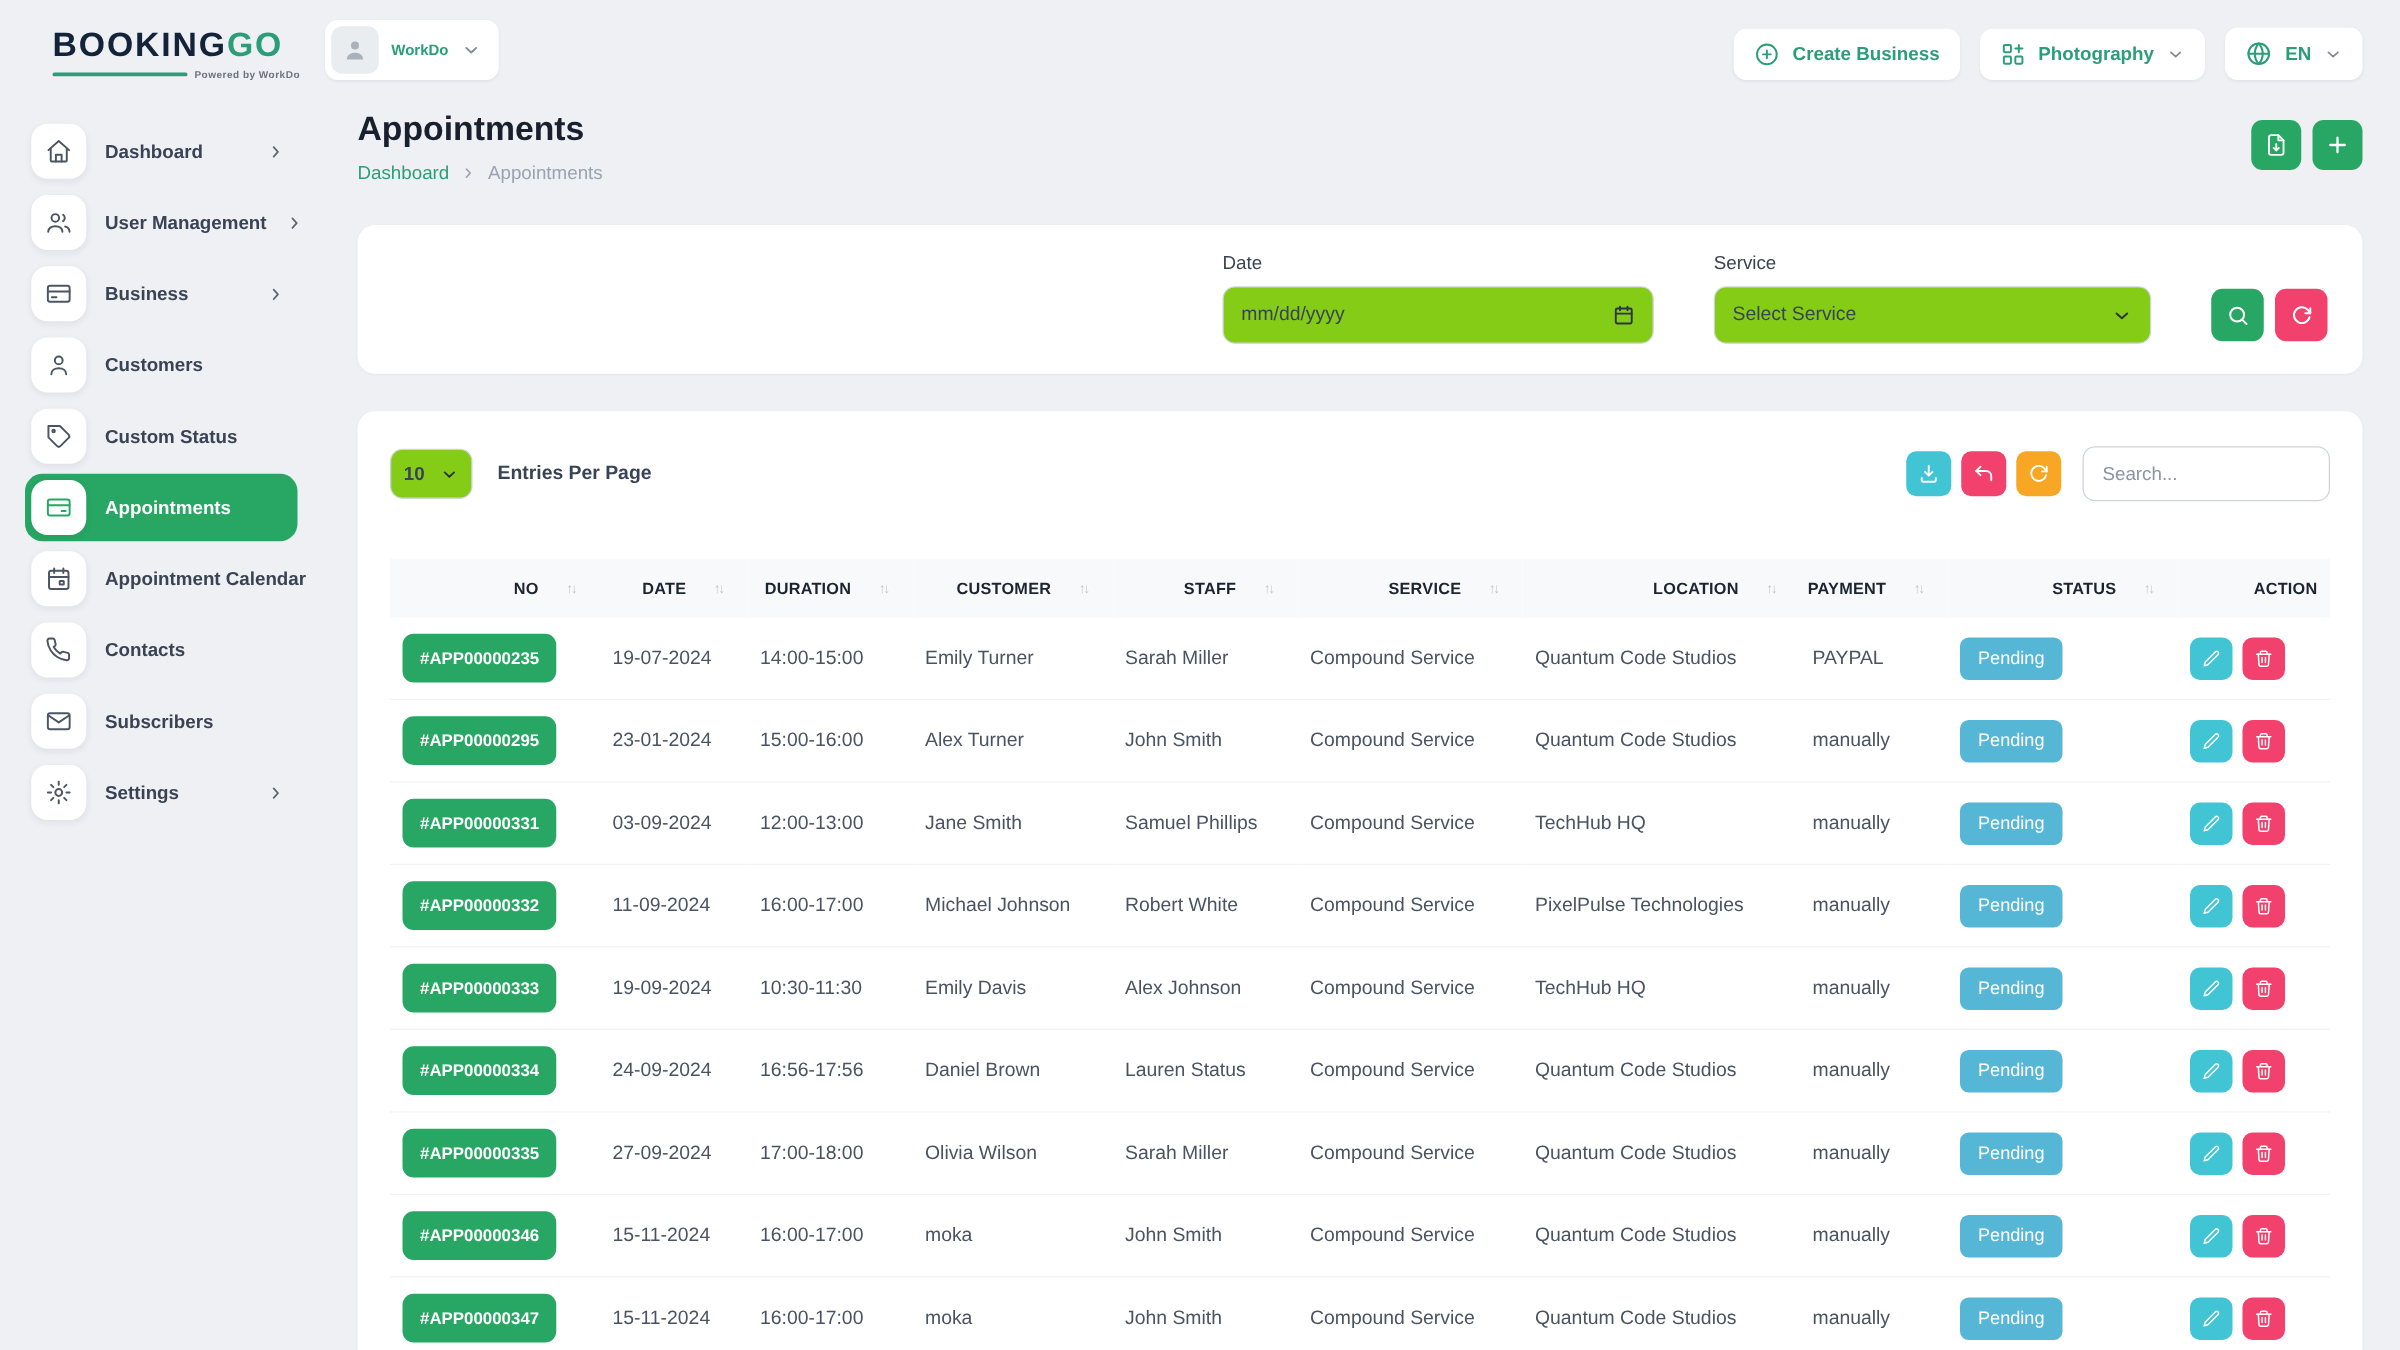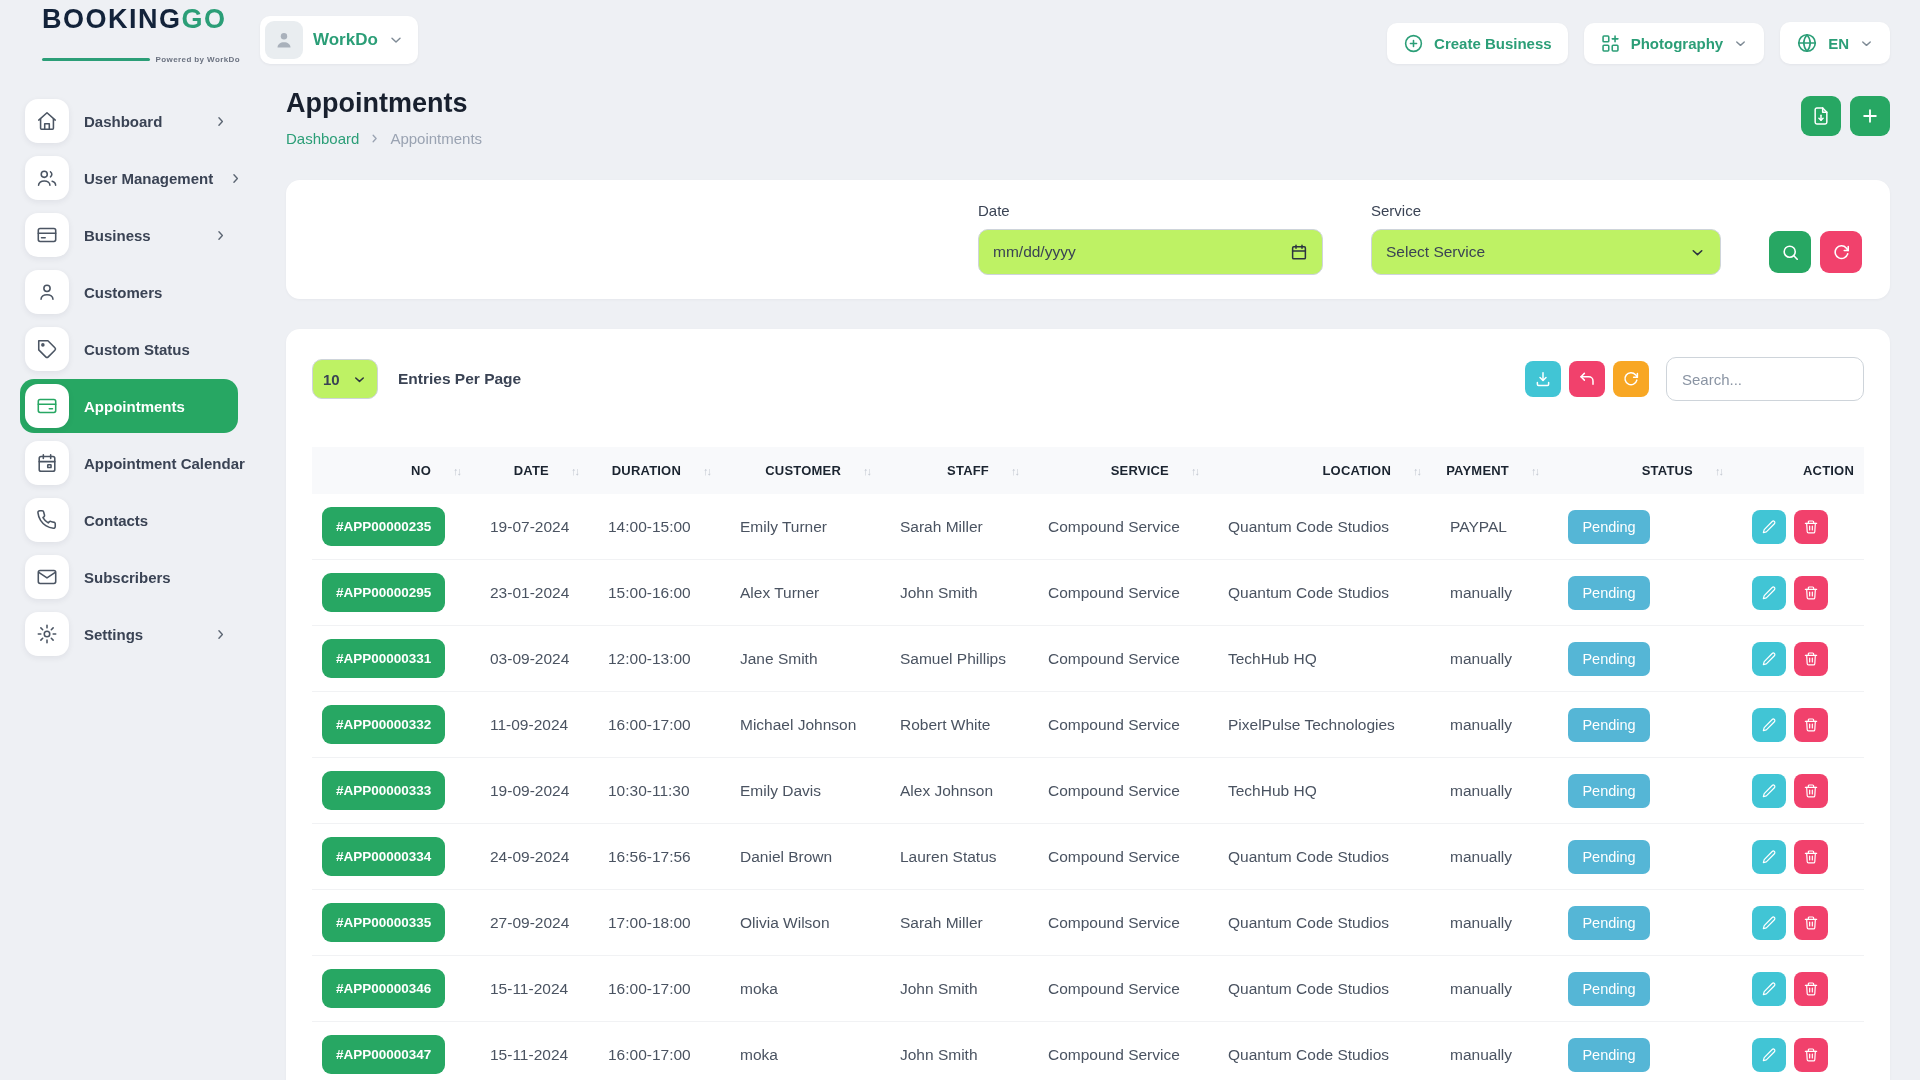--- a/index.html
+++ b/index.html
@@ -23,32 +23,32 @@
     font-family:"Liberation Sans",sans-serif;
   }
   svg{display:block}
   button{font-family:inherit}
 
   
   .topbar{display:flex;align-items:flex-end;height:64px;padding:8px 30px 0 42px;gap:16px}
   .logo{width:198px;display:flex;flex-direction:column;cursor:pointer}
   .logo-text{font-size:27px;font-weight:800;letter-spacing:1.5px;color:var(--navy)}
   .logo-text .go{color:var(--green-text)}
-  .logo-sub{display:flex;align-items:center;gap:6px;margin-top:20px}
+  .logo-sub{display:flex;align-items:center;gap:6px;margin-top:3px}
   .logo-line{flex:1;height:3px;background:var(--green-text);border-radius:2px}
   .powered{font-size:8px;font-weight:700;color:#6b7280;letter-spacing:.4px;white-space:nowrap}
 
   .pill{display:flex;align-items:center;gap:10px;background:#fff;border:none;border-radius:10px;
     padding:10px 16px;font-size:15px;font-weight:700;color:var(--green-text);
     box-shadow:0 1px 3px rgba(20,20,40,.05);cursor:pointer;white-space:nowrap}
   .pill .chev{color:#7f8b96}
   .workspace{padding:5px 14px 5px 5px;margin-left:4px}
   .avatar{width:38px;height:38px;border-radius:9px;background:#e9edf0;display:flex;
     align-items:center;justify-content:center;color:#a9b1bb}
-  .ws-label{font-size:17px}
+  .ws-label{font-size:12px}
   .spacer{flex:1}
 
   
   .layout{display:flex;align-items:flex-start}
   .sidebar{width:260px;flex-shrink:0;padding:30px 22px 0 20px}
   .side-item{display:flex;align-items:center;gap:15px;padding:5px 10px 5px 5px;border-radius:14px;
     margin-bottom:3px;cursor:pointer}
   .icon-box{width:44px;height:44px;border-radius:13px;background:#fff;display:flex;align-items:center;
     justify-content:center;color:#4b5563;box-shadow:0 2px 6px rgba(30,30,60,.07);flex-shrink:0}
   .side-label{font-size:15px;font-weight:600;color:var(--text);flex:1;white-space:nowrap}
@@ -74,21 +74,21 @@
   .sq.pink{background:var(--pink)}
   .sq.cyan{background:var(--cyan)}
   .sq.orange{background:var(--orange)}
   .sq.sm{width:36px;height:36px;border-radius:8px}
 
   
   .card{background:#fff;border-radius:14px;box-shadow:0 1px 3px rgba(25,25,50,.04)}
   .filter-card{margin-top:33px;padding:22px 28px 24px;display:flex;justify-content:flex-end;
     align-items:flex-start;gap:48px}
   .field label{display:block;font-size:15px;color:var(--text);margin-bottom:10px}
-  .inputbox{height:46px;border:1px solid var(--border);border-radius:10px;background:#bef264;
+  .inputbox{height:46px;border:1px solid var(--border);border-radius:10px;background:#84cc16;
     display:flex;align-items:center;justify-content:space-between;padding:0 14px;font-size:15.5px;
     color:var(--text);cursor:pointer}
   .date-input{width:345px}
   .select{width:350px}
   .inputbox .glyph{color:#2c3440}
   .filter-actions{display:flex;gap:9px;align-self:flex-end;margin-bottom:2px}
   .filter-actions .sq{width:42px;height:42px}
 
   
   .table-card{margin-top:30px;padding:28px 26px;height:800px}

